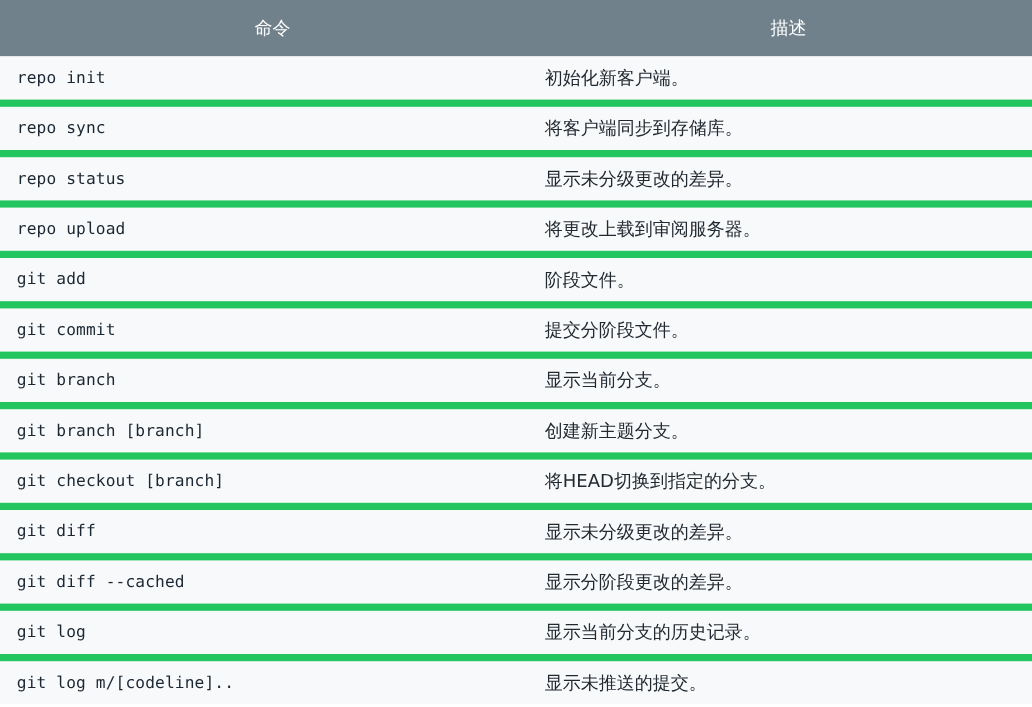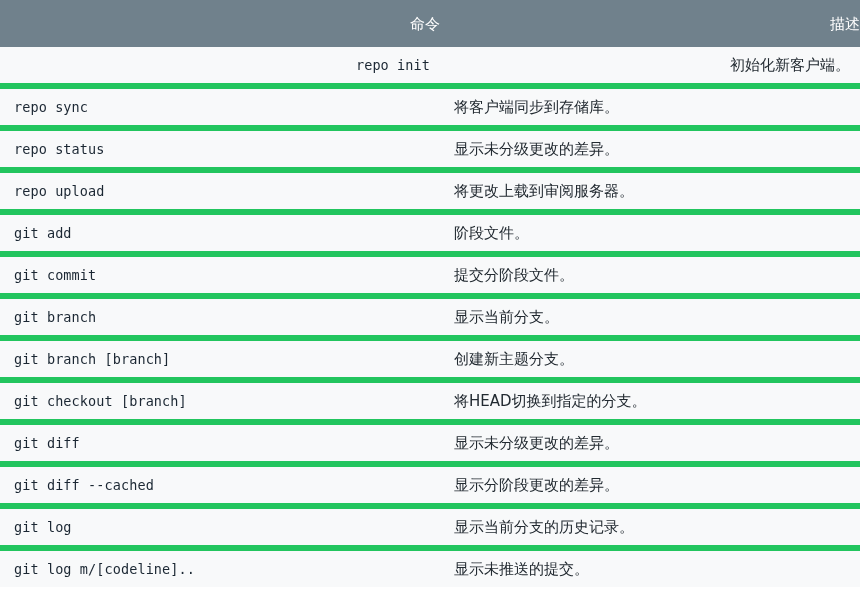--- a/index.html
+++ b/index.html
@@ -31,21 +31,21 @@
     position: relative;
     z-index: 2;
   }
 
   table.cmd-table col.col-cmd  { width: 440px; }
   table.cmd-table col.col-desc { width: 420px; }
 
   thead th {
     background: #70818c;
     color: #ffffff;
-    text-align: right;
+    text-align: center;
     font-weight: normal;
     font-size: 15px;
     height: 47px;
     padding: 0 0 0 14px;
     vertical-align: middle;
     line-height: 47px;
     border: none;
     white-space: nowrap;
   }
 
@@ -56,21 +56,20 @@
     border-top: 6px solid #22c55e;
     background: #f8f9fa;
     color: #212529;
     font-size: 14px;
     white-space: nowrap;
     overflow: hidden;
   }
 
   tbody tr:first-child td {
     border-top: none;
-    text-align: right;
   }
 
   tbody td.cmd-cell {
     font-family: "DejaVu Sans Mono", "Liberation Mono", monospace;
     font-size: 13.5px;
     letter-spacing: 0.1px;
     color: #1b2733;
   }
 
   tbody td.desc-cell {

